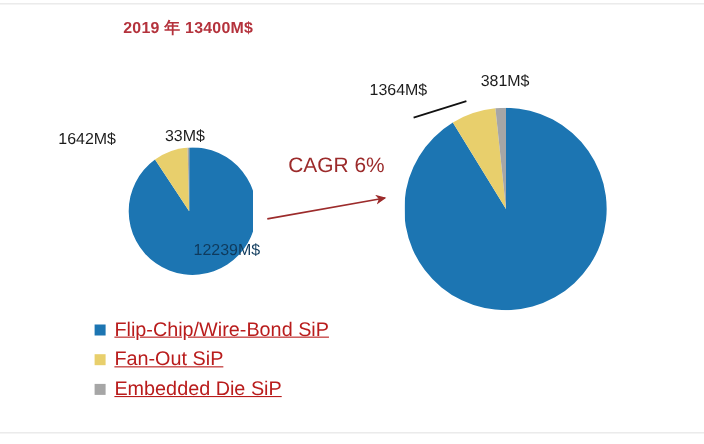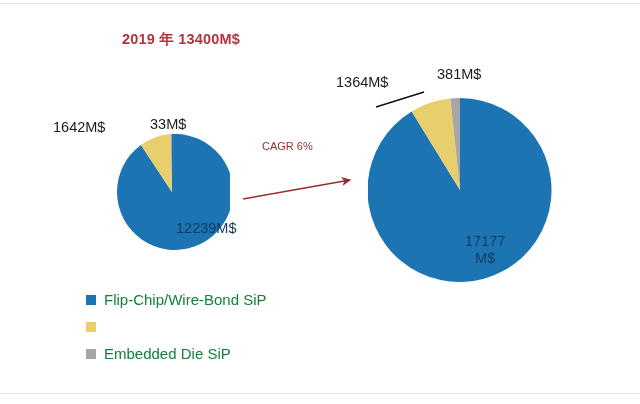--- a/index.html
+++ b/index.html
@@ -28,21 +28,21 @@
   .rule.bottom { top: 393px; }
 
   .chart-title {
     position: absolute;
     color: #B4323C;
     font-size: 14.5px;
     font-weight: 700;
     white-space: nowrap;
     letter-spacing: 0.2px;
   }
-  #title-left  { left: 112px; top: 30px; margin-left: 10px; }
+  #title-left  { left: 112px; top: 16px; }
   #title-right { left: 396px; top: 26px; }
 
   .pie-wrap { position: absolute; }
   #pie-left  { left: 114px; top: 134px; width: 116px; height: 116px; }
   #pie-right { left: 368px; top: 98px; width: 184px; height: 184px; }
   .pie-wrap svg { display: block; width: 100%; height: 100%; }
 
   .val-label {
     position: absolute;
     font-size: 14.5px;
@@ -63,21 +63,21 @@
   #leader-line {
     position: absolute;
     left: 372px; top: 82px;
     width: 56px; height: 30px;
   }
 
   #cagr-note {
     position: absolute;
     left: 262px; top: 140px;
     color: #9C2B2B;
-    font-size: 11px;
+    font-size: 19px;
     white-space: nowrap;
   }
   #cagr-arrow {
     position: absolute;
     left: 240px; top: 168px;
     width: 122px; height: 38px;
   }
 
   #legend {
     position: absolute;
@@ -89,23 +89,24 @@
     align-items: center;
     height: 27px;
   }
   .legend-swatch {
     width: 10px;
     height: 10px;
     margin-right: 8px;
     flex: 0 0 auto;
   }
   .legend-text {
-    font-size: 15px;
-    color: #15803d;
+    font-size: 18px;
+    color: #b91c1c;
     white-space: nowrap;
+    text-decoration: underline;
   }
 </style>
 </head>
 <body>
 
 <div id="canvas">
 
   <div class="rule top"></div>
   <div class="rule bottom"></div>
 
@@ -138,40 +139,40 @@
   </div>
 
   <svg id="leader-line" viewBox="0 0 56 30" xmlns="http://www.w3.org/2000/svg">
     <line x1="4" y1="25" x2="52" y2="10" stroke="#111111" stroke-width="1.6"></line>
   </svg>
 
   <div class="val-label" id="lbl-r-fanout">1364M$</div>
 
   <div class="val-label" id="lbl-r-embed">381M$</div>
 
-  <div class="val-label on-slice" id="lbl-r-flip"><span class="l1">17177</span><span class="l2">M$</span></div>
 
   <div id="cagr-note">CAGR 6%</div>
 
   <svg id="cagr-arrow" viewBox="0 0 122 38" xmlns="http://www.w3.org/2000/svg">
     <defs>
       <marker id="ah" markerWidth="7" markerHeight="7" refX="5.6" refY="3" orient="auto">
         <path d="M 0 0 L 6.4 3 L 0 6 L 1.8 3 Z" fill="#9C2B2B"></path>
       </marker>
     </defs>
     <line x1="3" y1="31" x2="110" y2="12" stroke="#9C2B2B" stroke-width="1.5" marker-end="url(#ah)"></line>
   </svg>
 
   <div id="legend">
     <div class="legend-row">
       <span class="legend-swatch" style="background:#1C75B2"></span>
       <span class="legend-text">Flip-Chip/Wire-Bond SiP</span>
     </div>
     <div class="legend-row">
       <span class="legend-swatch" style="background:#E8CF6C"></span>
+      <span class="legend-text">Fan-Out SiP</span>
     </div>
     <div class="legend-row">
       <span class="legend-swatch" style="background:#A6A6A6"></span>
       <span class="legend-text">Embedded Die SiP</span>
     </div>
   </div>
 
 </div>
 
 </body></html>

